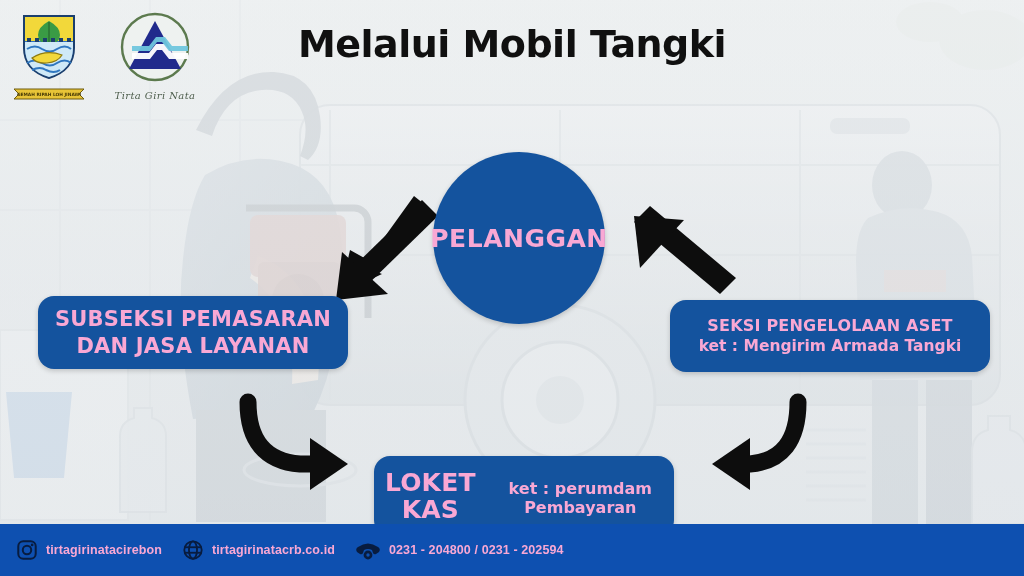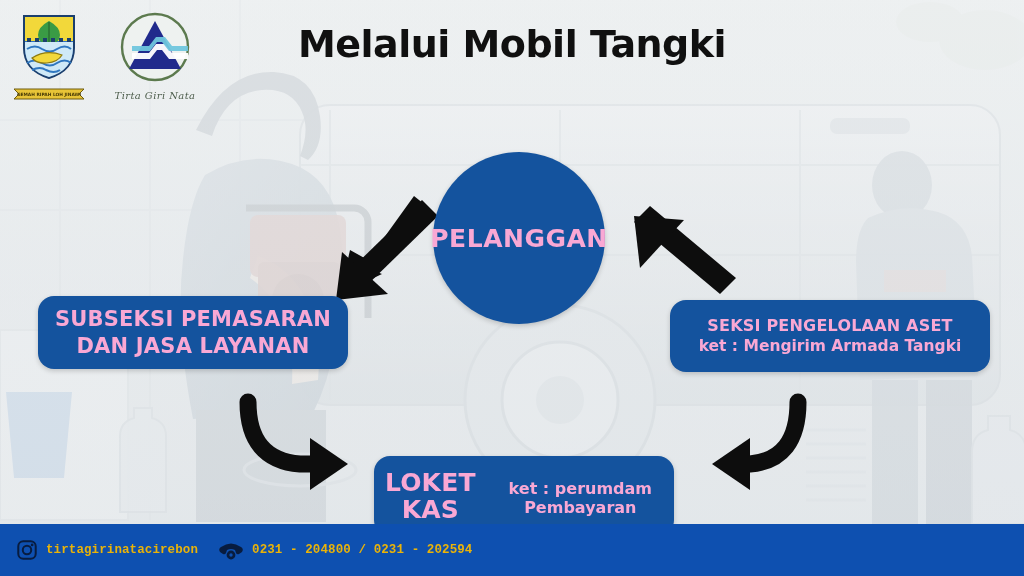--- a/index.html
+++ b/index.html
@@ -136,24 +136,24 @@
     display: flex; align-items: center;
     padding: 0 16px;
     z-index: 7;
   }
   .contact {
     display: flex; align-items: center;
     gap: 8px;
     margin-right: 20px;
   }
   .contact .label {
-    font-family: Liberation Mono, monospace;
+    font-family: Liberation Sans, sans-serif;
     font-weight: 700;
     font-size: 12.5px;
-    color: #eab308;
+    color: #f9a8d4;
     white-space: nowrap;
     letter-spacing: .1px;
     text-align: right;
   }
   .contact .ico { display: flex; align-items: center; }
 </style>
 </head>
 <body>
 
 <div id="poster">
@@ -345,20 +345,31 @@
       <span class="ico">
         <svg width="22" height="22" viewBox="0 0 24 24">
           <rect x="2.5" y="2.5" width="19" height="19" rx="5.5" fill="none" stroke="#081c3f" stroke-width="2.2"></rect>
           <circle cx="12" cy="12" r="4.6" fill="none" stroke="#081c3f" stroke-width="2.2"></circle>
           <circle cx="17.6" cy="6.5" r="1.5" fill="#081c3f"></circle>
         </svg>
       </span>
       <span class="label">tirtagirinatacirebon</span>
     </div>
 
+    <div class="contact">
+      <span class="ico">
+        <svg width="22" height="22" viewBox="0 0 24 24">
+          <circle cx="12" cy="12" r="9.5" fill="none" stroke="#081c3f" stroke-width="2"></circle>
+          <ellipse cx="12" cy="12" rx="4.4" ry="9.5" fill="none" stroke="#081c3f" stroke-width="2"></ellipse>
+          <line x1="2.6" y1="9" x2="21.4" y2="9" stroke="#081c3f" stroke-width="2"></line>
+          <line x1="2.6" y1="15" x2="21.4" y2="15" stroke="#081c3f" stroke-width="2"></line>
+        </svg>
+      </span>
+      <span class="label">tirtagirinatacrb.co.id</span>
+    </div>
 
 
 
     <div class="contact">
       <span class="ico">
         <svg width="26" height="22" viewBox="0 0 26 22">
           <path d="M3 8 q10 -7 20 0 q3 2 1 5 l-3 2 q-2 1 -3 -1 l-1 -3 q-4 -2 -8 0 l-1 3 q-1 2 -3 1 l-3 -2 q-2 -3 1 -5z" fill="#081c3f"></path>
           <circle cx="13" cy="16" r="4.4" fill="#081c3f"></circle>
           <circle cx="13" cy="16" r="1.7" fill="#0E50B0"></circle>
         </svg>

